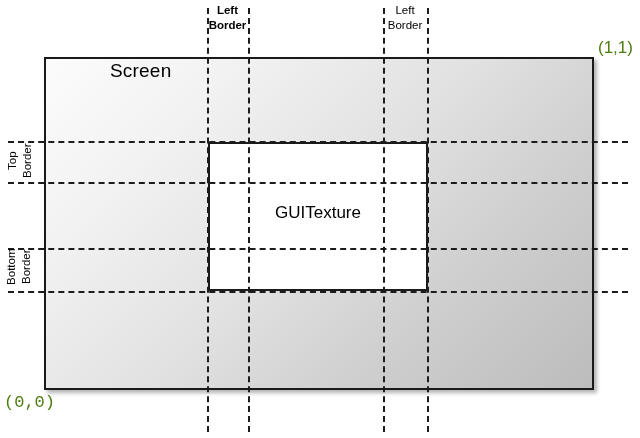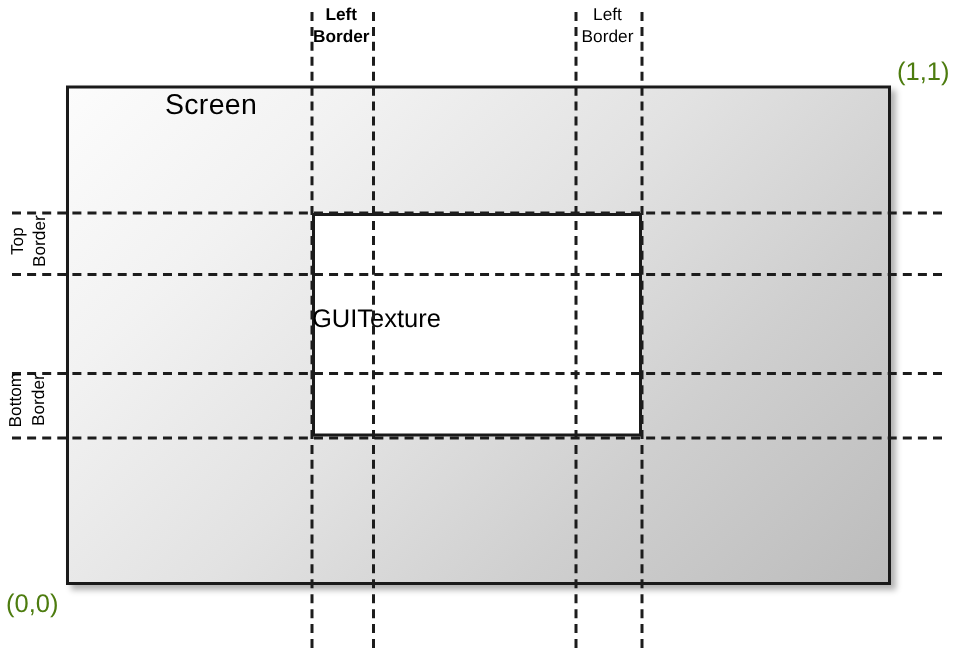--- a/index.html
+++ b/index.html
@@ -48,21 +48,21 @@
     height: 149px;
     background: #ffffff;
     border: 2px solid #1a1a1a;
     box-sizing: border-box;
   }
   #guitexture-label {
     position: absolute;
     left: 208px;
     top: 203px;
     width: 220px;
-    text-align: left;
+    text-align: center;
     font-size: 17px;
     color: #000000;
     white-space: nowrap;
   }
 
   
   .vline {
     position: absolute;
     top: 8px;
     height: 424px;
@@ -92,21 +92,21 @@
   }
 
   
   .corner-coord {
     position: absolute;
     font-size: 17px;
     color: #4d7c0f;
     white-space: nowrap;
   }
   #coord-top-right { left: 598px; top: 38px; }
-  #coord-bottom-left { left: 4px; top: 393px; }
+  #coord-bottom-left { left: 4px; top: 393px; font-family: Liberation Mono, monospace; }
 </style>
 </head>
 <body>
 
 <div id="diagram-root">
 
   <div id="screen-rect"></div>
   <div id="screen-label">Screen</div>
 
   <div id="guitexture-rect"></div>

